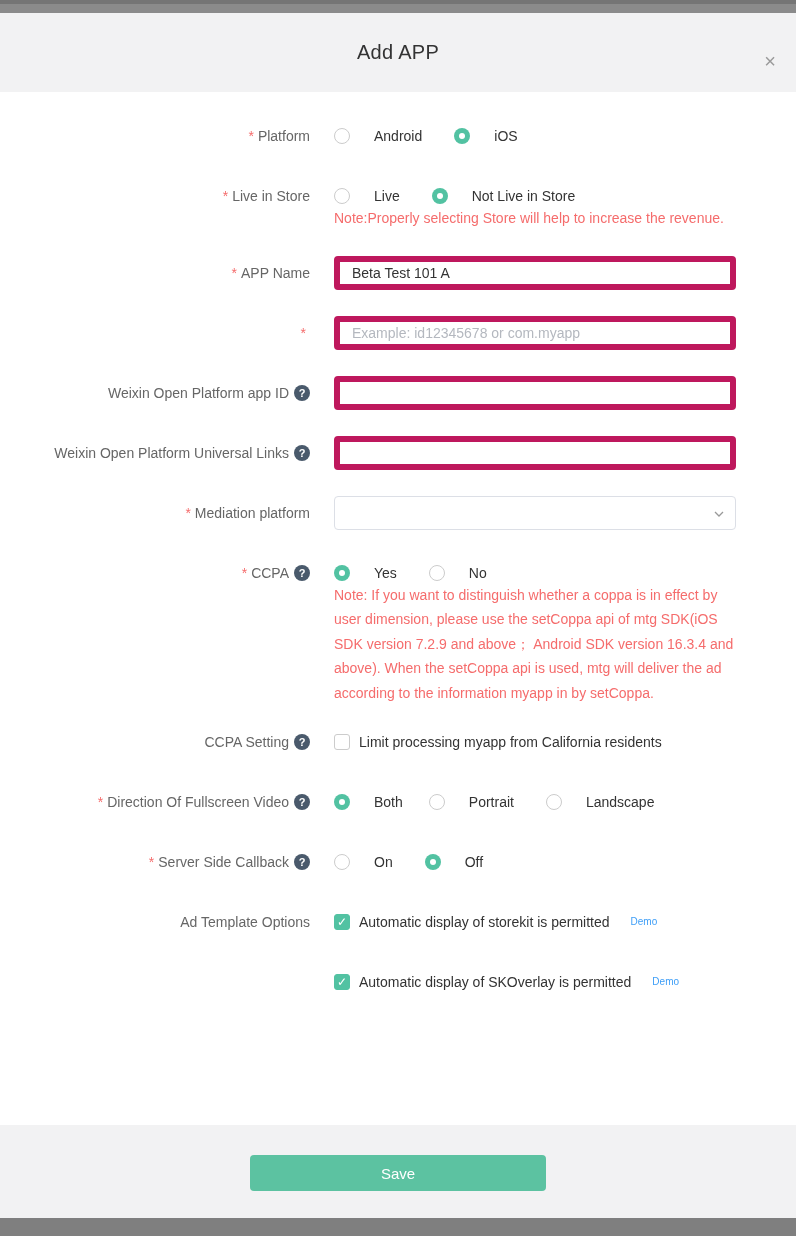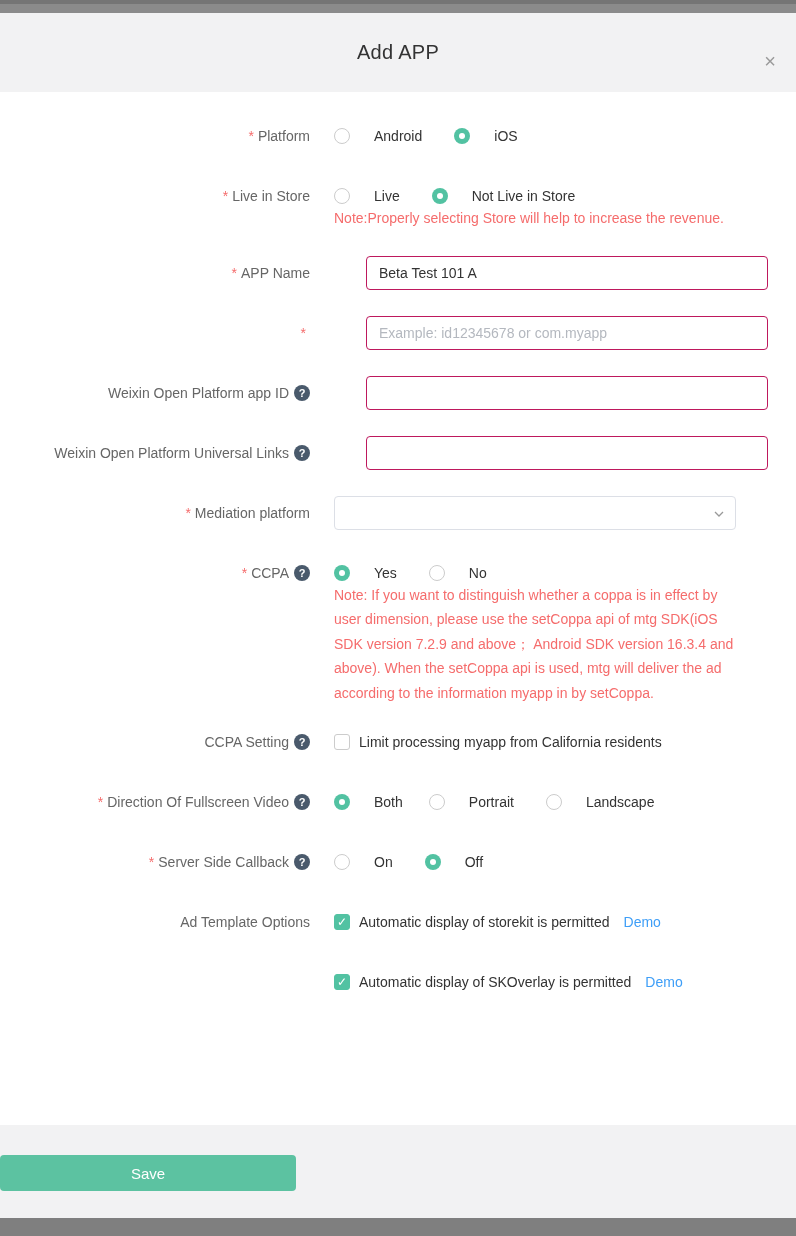--- a/index.html
+++ b/index.html
@@ -113,34 +113,33 @@
     display: flex;
     align-items: center;
     justify-content: center;
     flex: 0 0 16px;
     font-size: 12px;
     color: transparent;
     cursor: pointer;
   }
   .checkbox-box.checked { background: #52c2a2; border-color: #52c2a2; color: #fff; }
   .checkbox-text { margin-left: 9px; font-size: 14px; color: #333; }
-  .demo-link { margin-left: 14px; font-size: 14px; color: #3e9ef7; text-decoration: none; cursor: pointer; }
+  .demo-link { margin-left: 21px; font-size: 10px; color: #3e9ef7; text-decoration: none; cursor: pointer; }
   
   .text-input {
     width: 402px;
     height: 34px;
-    border: 1px solid #be185d;
+    border: 6px solid #be185d;
     border-radius: 4px;
     padding: 0 12px;
     font-size: 14px;
     color: #333;
     font-family: "Liberation Sans", sans-serif;
     outline: none;
     background: #fff;
-    margin-left: 32px;
   }
   .text-input::placeholder { color: #b4b8bf; }
   .select-wrap { position: relative; width: 402px; }
   .select-box {
     width: 402px; height: 34px;
     border: 1px solid #dcdfe6;
     border-radius: 4px;
     background: #fff;
     cursor: pointer;
   }
@@ -163,20 +162,21 @@
   .row-coppa { margin-bottom: 27px; }
   .ad-item-2 { margin-top: 40px; }
   
   .label-mid { min-height: 34px; }
   
   .modal-footer {
     height: 93px;
     background: #f2f2f3;
     display: flex;
     align-items: flex-start;
+    justify-content: center;
   }
   .save-btn {
     margin-top: 30px;
     width: 296px;
     height: 36px;
     background: #5cc2a1;
     color: #fff;
     font-size: 15px;
     border: none;
     border-radius: 4px;

